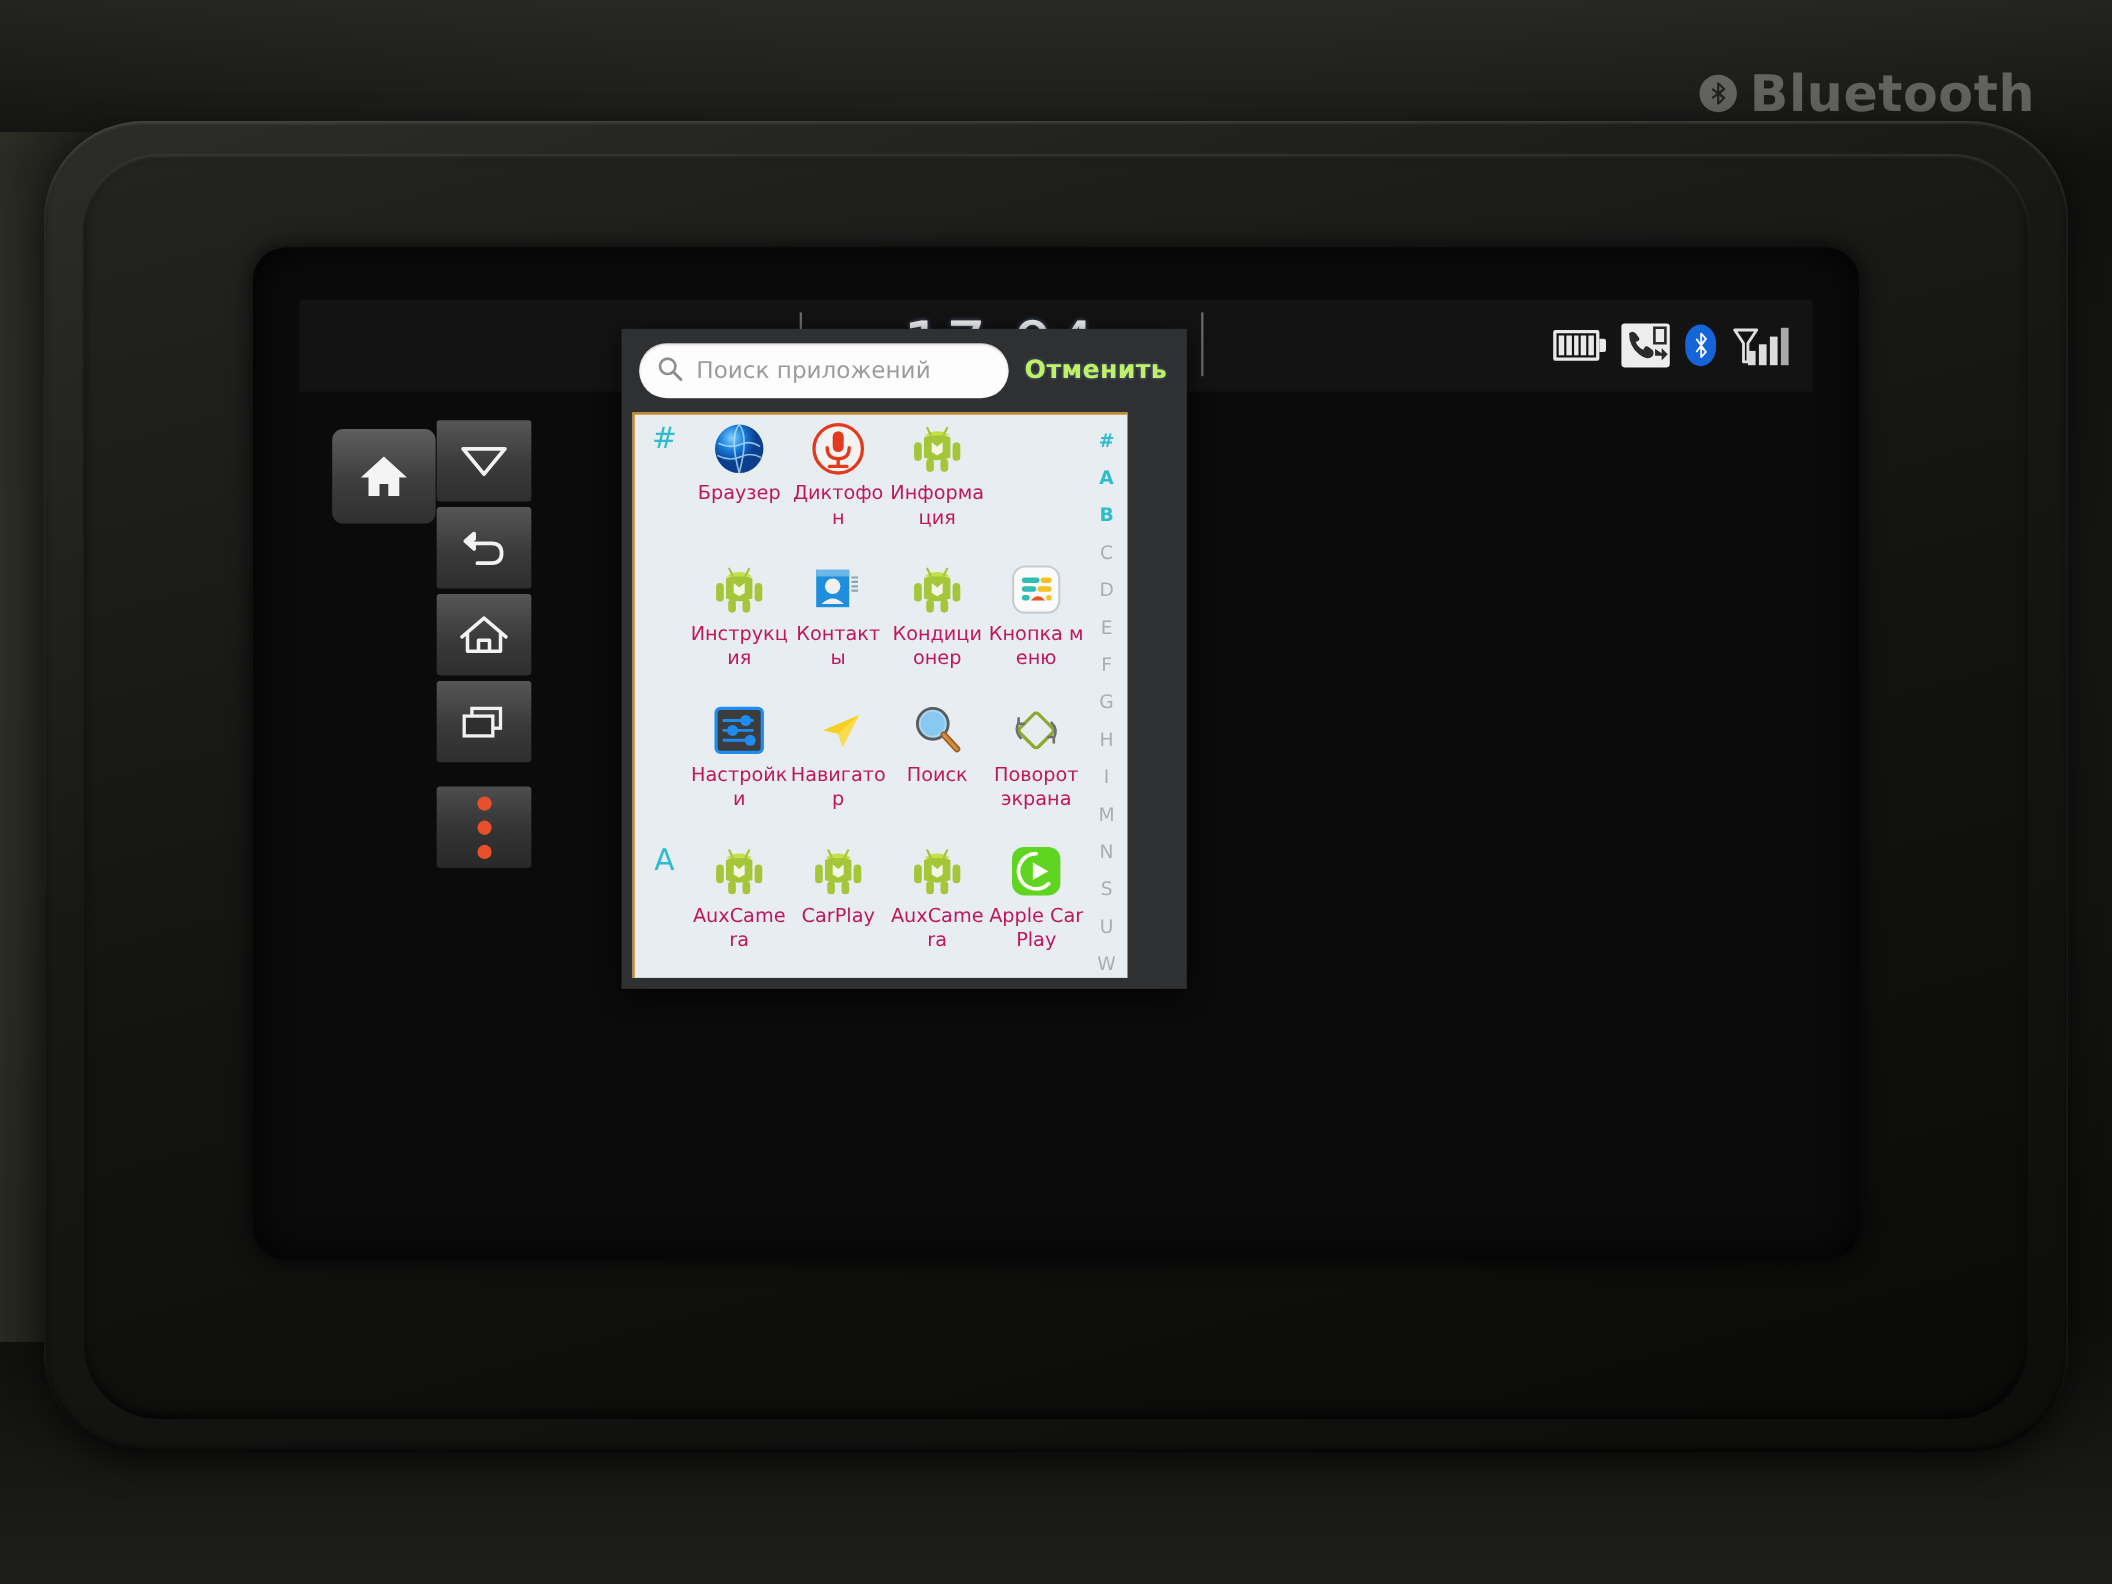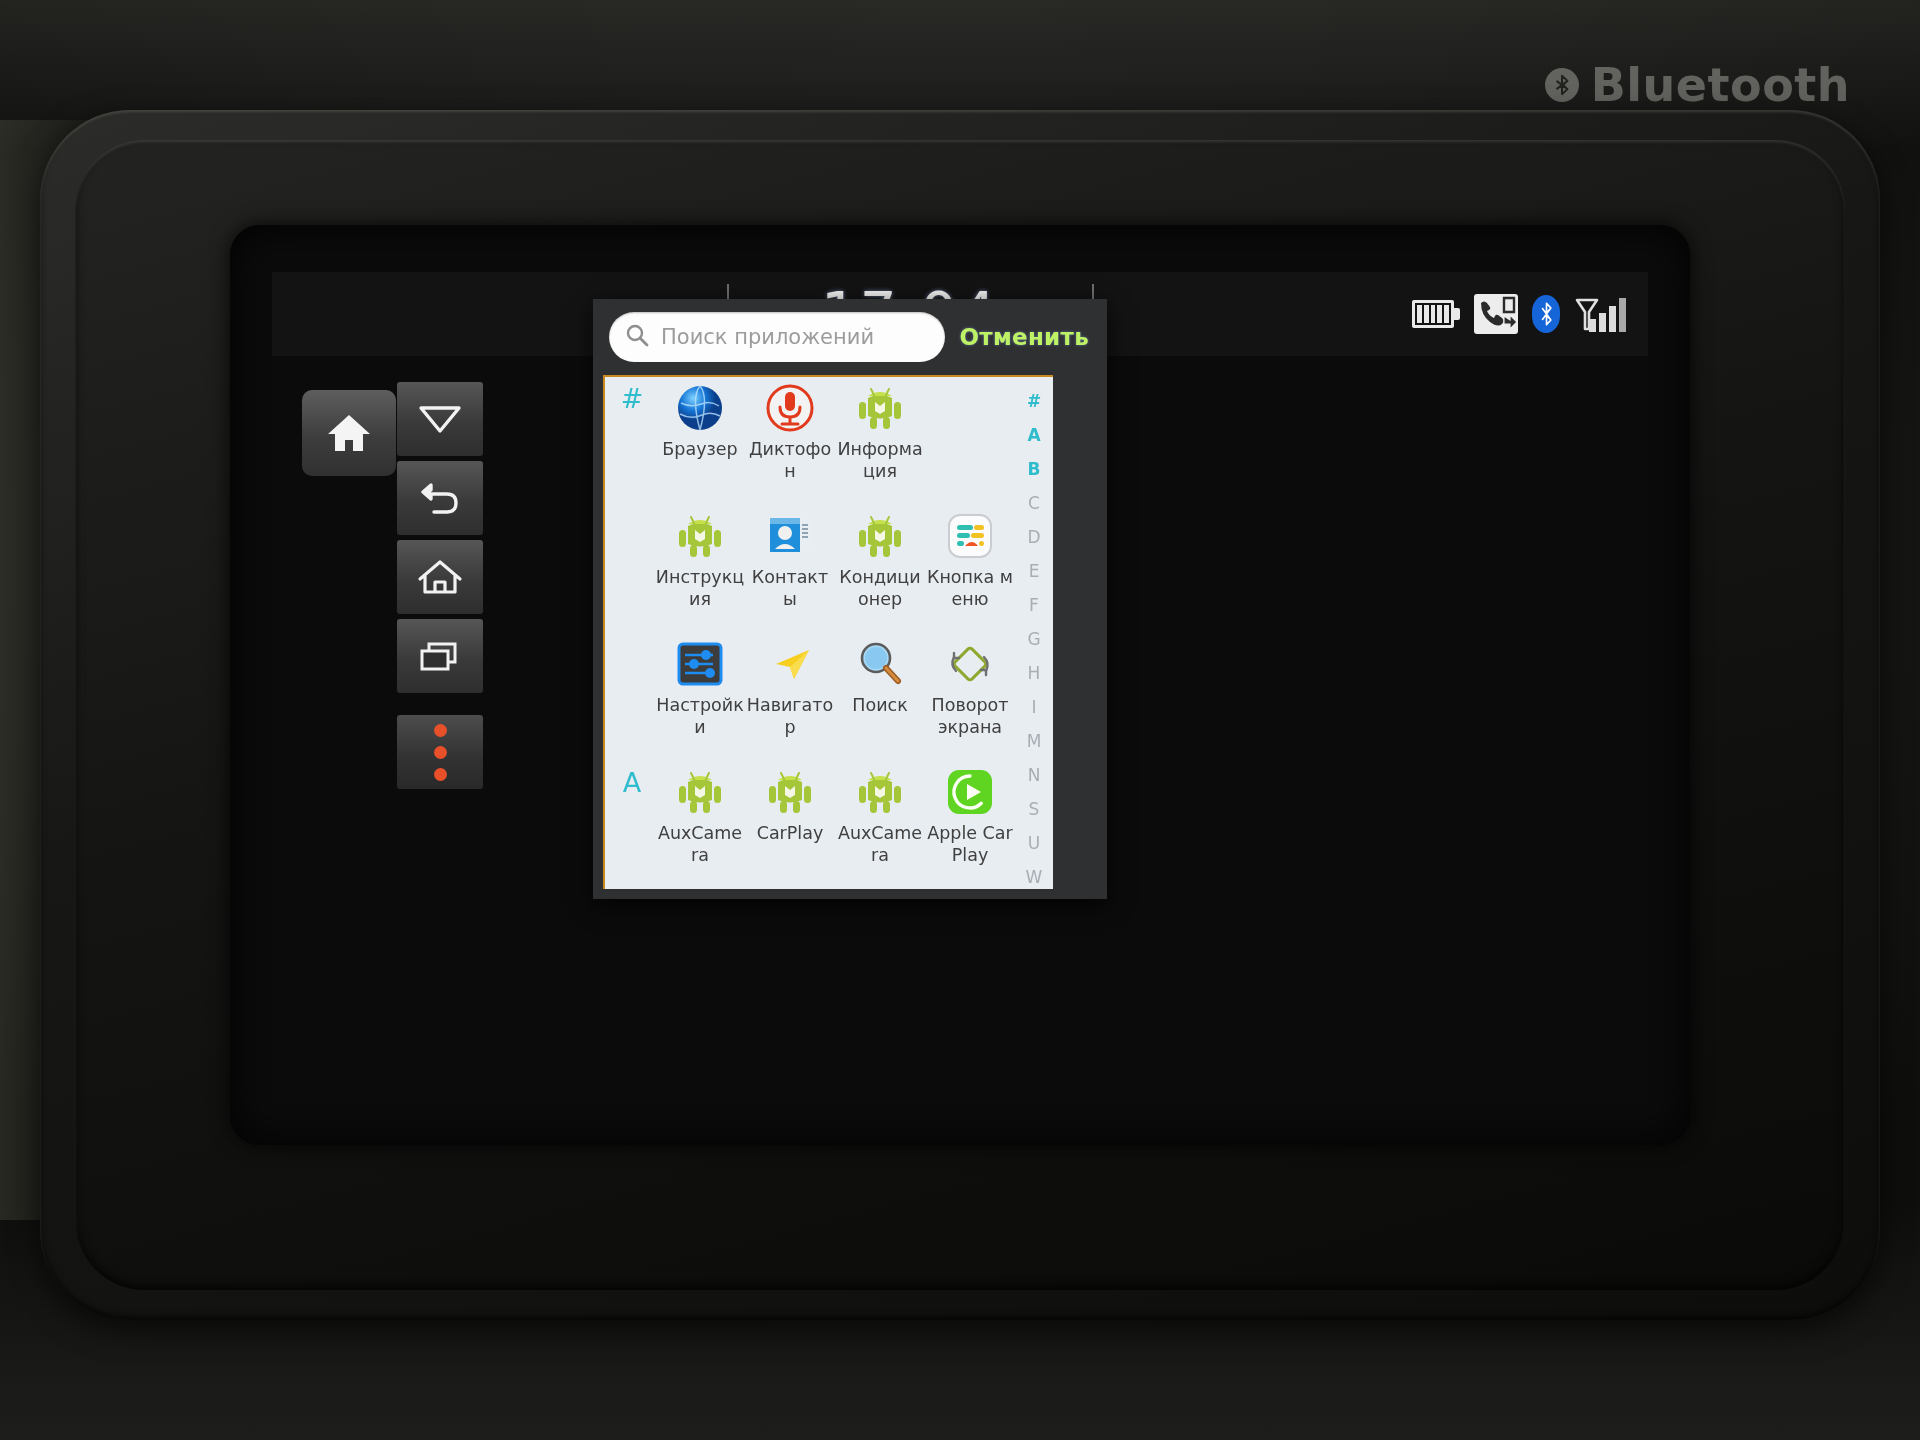--- a/index.html
+++ b/index.html
@@ -179,21 +179,20 @@
     background: #e8502a;
   }
 
   
   .drawer {
     position: absolute;
     left: 293px; top: 27px;
     width: 514px; height: 600px;
     background: #2f3032;
     box-shadow: 0 6px 22px rgba(0,0,0,.75);
-    margin-left: 28px;
   }
 
   
   .search-row {
     height: 76px;
     display: flex; align-items: center;
     padding: 0 14px 0 16px;
     gap: 10px;
   }
   .search-box {
@@ -267,21 +266,21 @@
     cursor: pointer;
   }
   .app-icon {
     width: 54px; height: 54px;
     display: flex; align-items: center; justify-content: center;
     margin-bottom: 3px;
   }
   .app-label {
     font-size: 17.5px;
     line-height: 22px;
-    color: #404040;
+    color: #be185d;
     text-align: center;
     width: 100%;
     font-family: "DejaVu Sans", sans-serif;
     word-break: break-all;
   }
 
   
   .alpha-index {
     width: 38px;
     flex: 0 0 38px;

